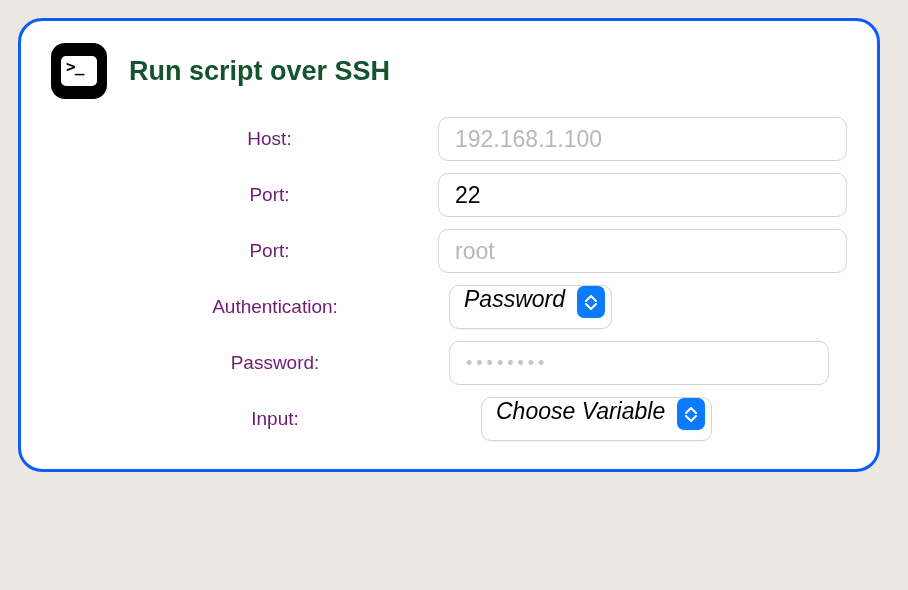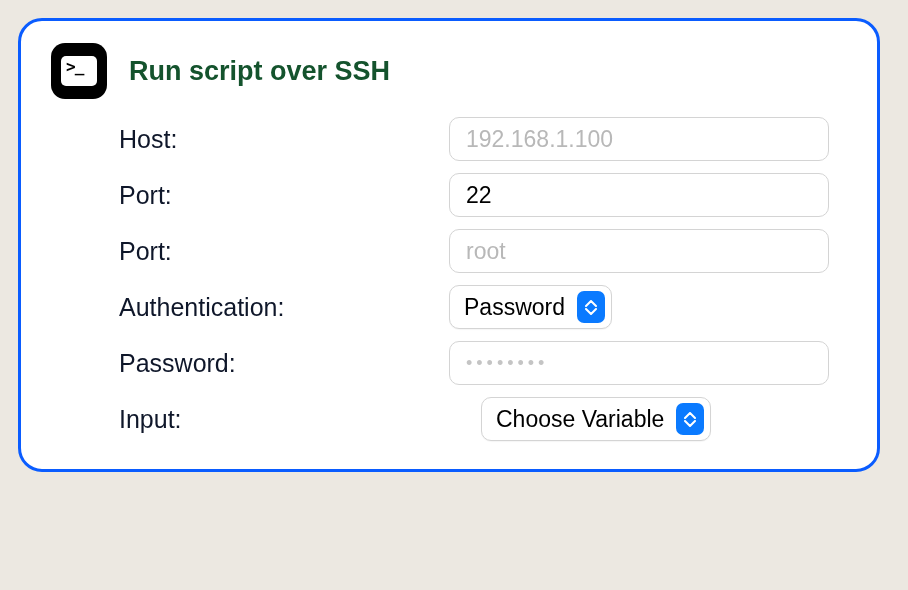--- a/index.html
+++ b/index.html
@@ -73,30 +73,30 @@
     margin-left: 68px;
   }
   .row {
     display: flex;
     align-items: center;
     margin-bottom: 12px;
   }
   .row:last-child { margin-bottom: 0; gap: 32px; }
   .label {
     width: 330px;
-    text-align: left;
+    text-align: center;
     padding-right: 18px;
-    font-size: 25px;
-    color: #0f172a;
+    font-size: 19px;
+    color: #701a75;
   }
   .field-wrap {
     flex: 0 0 380px;
   }
   .text-input {
-    width: 380px;
+    width: 409px;
     height: 44px;
     border: 1px solid #d4d4d4;
     border-radius: 10px;
     padding: 0 16px;
     font-size: 23px;
     color: #000;
     background: #fff;
     font-family: inherit;
   }
   .text-input::placeholder { color: #b8b8b8; }
@@ -108,30 +108,30 @@
     padding: 0 16px;
     display: flex;
     align-items: center;
     font-size: 18px;
     letter-spacing: 4px;
     color: #c4c4c4;
     background: #fff;
   }
   .select {
     display: inline-flex;
-    align-items: center;
     height: 44px;
     border: 1px solid #d4d4d4;
     border-radius: 10px;
     background: #fff;
     padding: 0 6px 0 14px;
     font-size: 23px;
     color: #000;
     cursor: default;
     box-shadow: 0 1px 1px rgba(0,0,0,0.04);
+    font-style: italic;
   }
   .select .sel-label { margin-right: 12px; }
   .stepper {
     width: 28px;
     height: 32px;
     background: #0a7aff;
     border-radius: 7px;
     display: flex;
     flex-direction: column;
     align-items: center;

